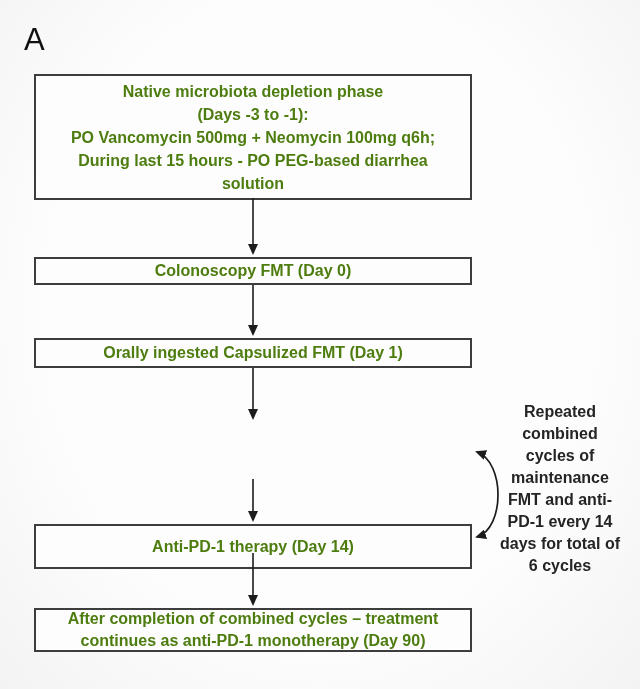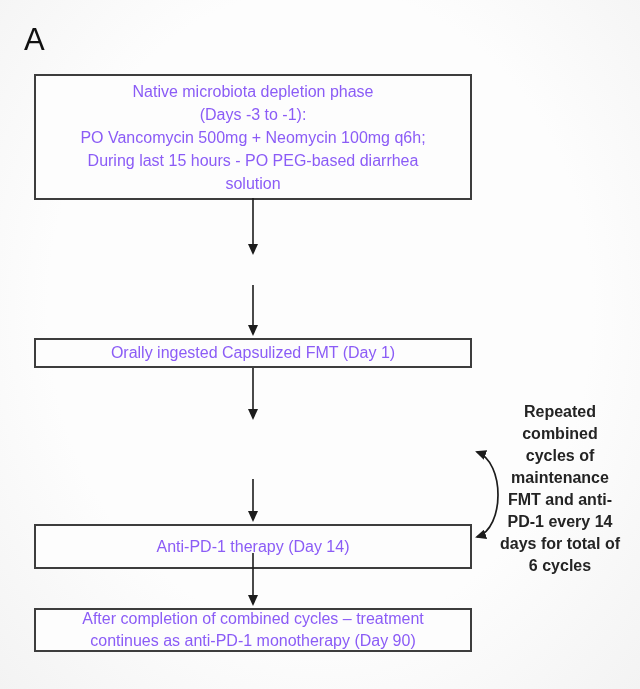--- a/index.html
+++ b/index.html
@@ -30,22 +30,22 @@
     width: 438px;
     box-sizing: border-box;
     border: 2px solid #3d3d3d;
     background: #fdfdfd;
     display: flex;
     align-items: center;
     justify-content: center;
   }
   .box-text {
     font-size: 16px;
-    font-weight: 400;
-    color: #8b5cf6;
+    font-weight: 700;
+    color: #4d7c0f;
     text-align: center;
     white-space: pre-line;
     line-height: 22px;
   }
   .box-depletion    { top: 74px;  height: 126px; }
   .box-depletion .box-text { line-height: 23px; }
   .box-colonoscopy  { top: 257px; height: 28px; }
   .box-oral-fmt     { top: 338px; height: 30px; }
   .box-maintenance  { top: 422px; height: 57px; }
   .box-anti-pd1     { top: 524px; height: 45px; }
@@ -78,20 +78,23 @@
   <div class="figure-label">A</div>
 
   <div class="flow-box box-depletion">
     <div class="box-text">Native microbiota depletion phase
 (Days -3 to -1):
 PO Vancomycin 500mg + Neomycin 100mg q6h;
 During last 15 hours - PO PEG-based diarrhea
 solution</div>
   </div>
 
+  <div class="flow-box box-colonoscopy">
+    <div class="box-text">Colonoscopy FMT (Day 0)</div>
+  </div>
 
   <div class="flow-box box-oral-fmt">
     <div class="box-text">Orally ingested Capsulized FMT (Day 1)</div>
   </div>
 
 
   <div class="flow-box box-anti-pd1">
     <div class="box-text">Anti-PD-1 therapy (Day 14)</div>
   </div>
 

